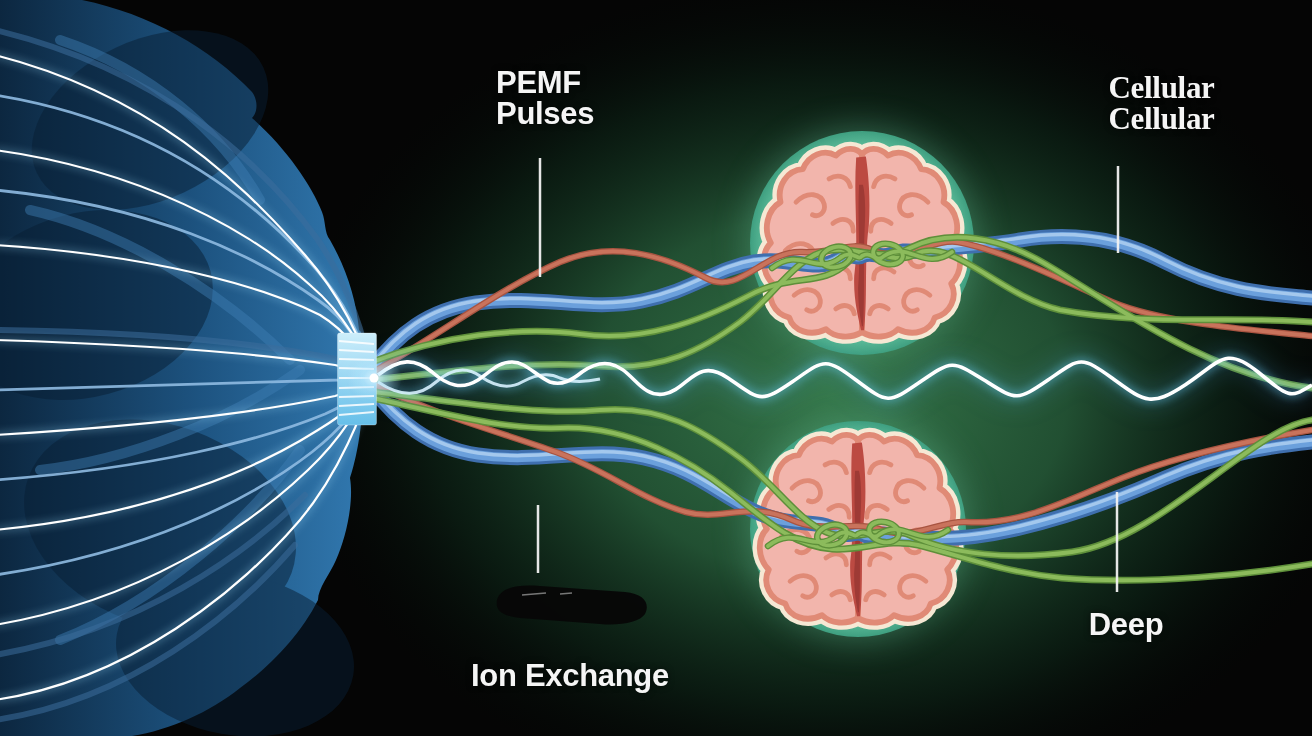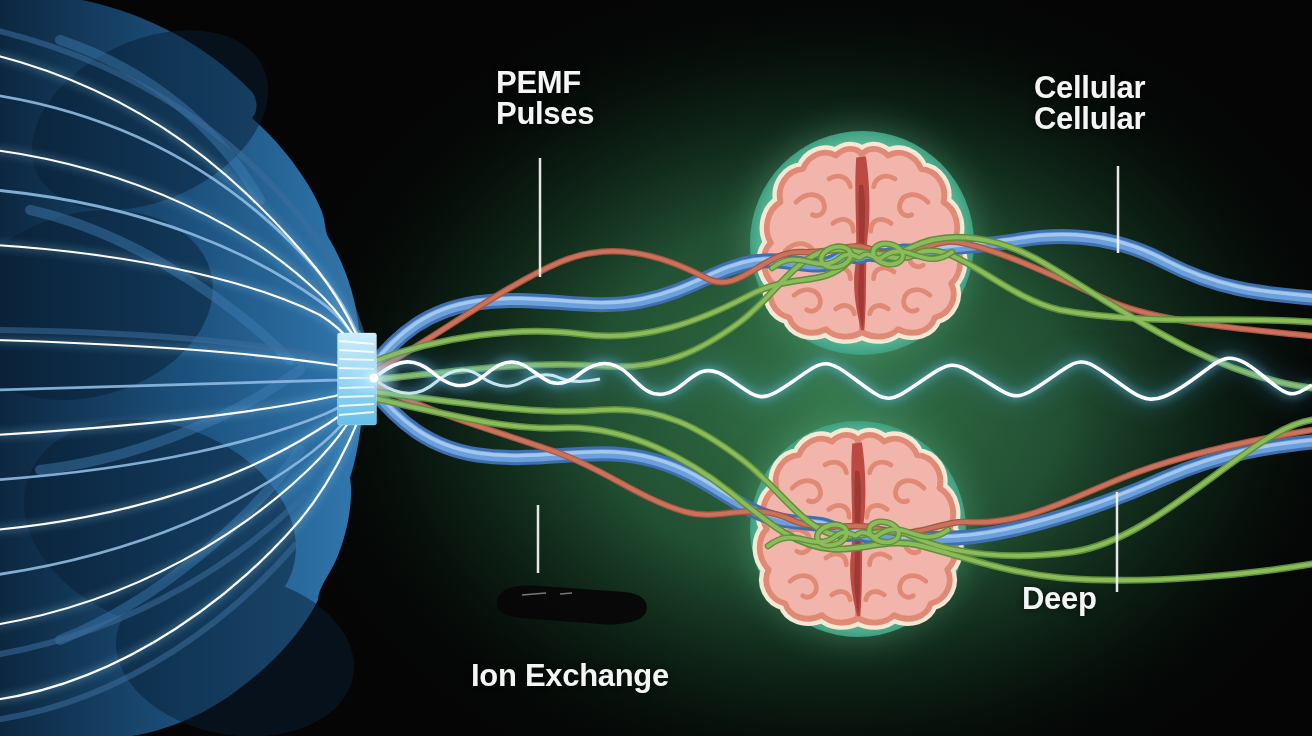--- a/index.html
+++ b/index.html
@@ -8,23 +8,23 @@
     background:var(--background,#050505);
     font-family:"Liberation Sans",sans-serif;
   }
   .canvas svg{position:absolute;inset:0;display:block;}
   .callout-label{
     position:absolute;color:var(--label,#f5f5f5);
     font-weight:bold;font-size:31px;line-height:31px;letter-spacing:-0.3px;
     text-shadow:0 0 6px rgba(0,0,0,.6);white-space:nowrap;
   }
   #label-pemf{left:496px;top:67px;text-align:left;}
-  #label-cellular{left:1034px;top:72px;width:205px;text-align:left;}
+  #label-cellular{left:1059px;top:72px;width:205px;text-align:center;font-family:Liberation Serif, serif;}
   #label-ion{left:471px;top:620px;margin-top:40px;}
-  #label-deep{left:1022px;top:583px;width:208px;}
+  #label-deep{left:1022px;top:609px;width:208px;text-align:center;}
   .glowline{filter:drop-shadow(0 0 5px rgba(111,210,255,.9)) drop-shadow(0 0 12px rgba(90,180,255,.55));}
   .fiberglow{filter:drop-shadow(0 0 4px rgba(160,225,255,.8));}
 </style>
 </head>
 <body>
 
 <div class="canvas">
 
 <svg viewBox="0 0 1312 736" width="1312" height="736">
   <defs>

